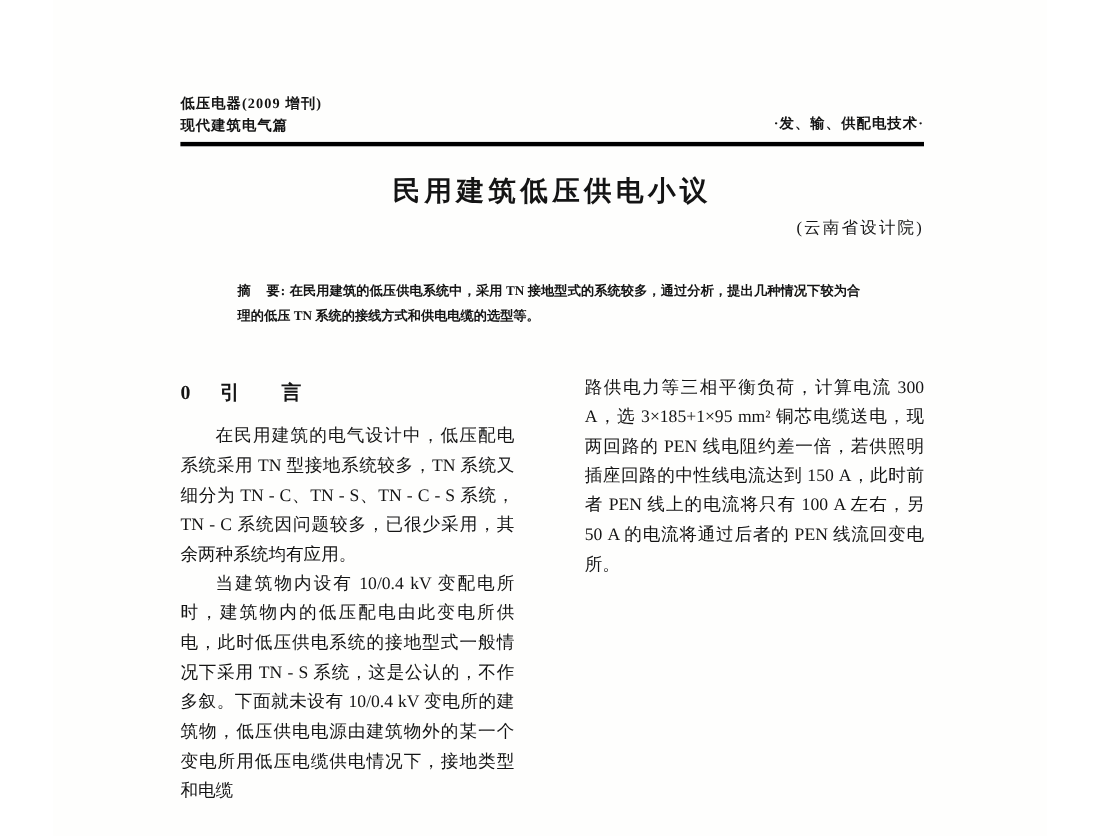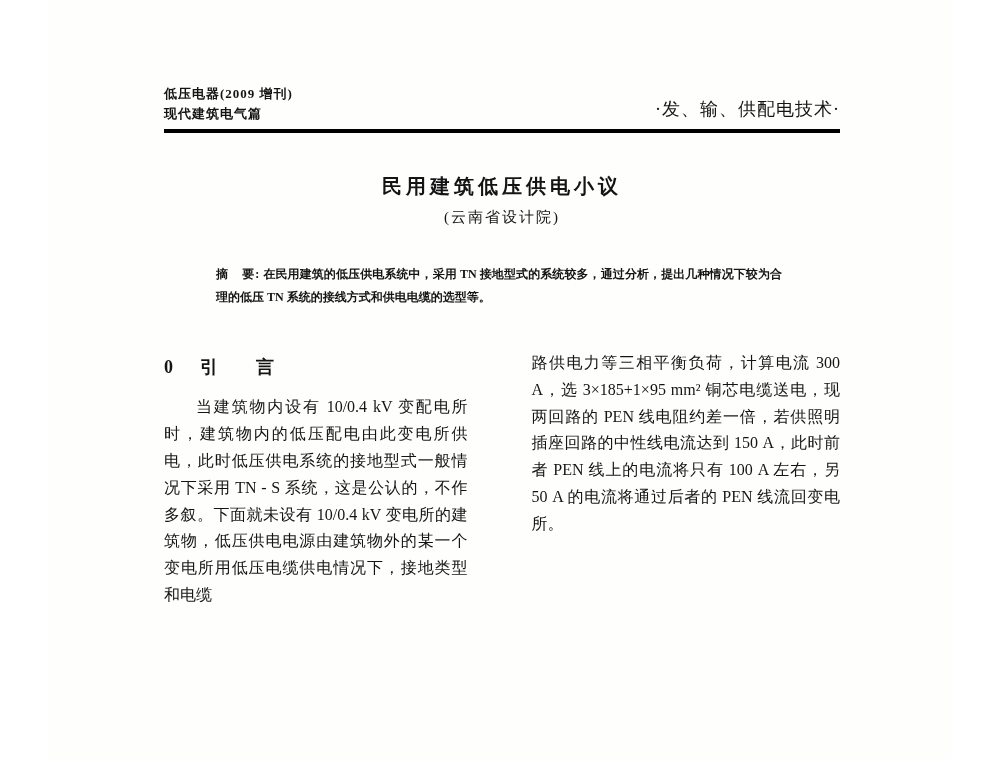--- a/index.html
+++ b/index.html
@@ -25,49 +25,49 @@
     justify-content: space-between;
     align-items: flex-end;
   }
   .journal-info {
     font-size: 13px;
     font-weight: bold;
     line-height: 1.5;
     letter-spacing: 1px;
   }
   .section-label {
-    font-size: 18px;
-    font-weight: normal;
+    font-size: 13px;
+    font-weight: bold;
     letter-spacing: 1px;
     padding-bottom: 2px;
   }
   .header-rule {
     height: 4px;
     background: #000;
     margin-top: 6px;
   }
 
   
   .title {
-    margin: 40px 0 0 0;
+    margin: 24px 0 0 0;
     text-align: center;
-    font-size: 20px;
+    font-size: 25px;
     font-weight: bold;
     letter-spacing: 4px;
   }
   .author {
     margin-top: 28px;
     text-align: center;
     font-size: 17px;
     font-style: italic;
     letter-spacing: 9px;
   }
   .affiliation {
     margin-top: 8px;
-    text-align: center;
+    text-align: right;
     font-size: 15px;
     letter-spacing: 2px;
   }
 
   
   .abstract {
     margin: 36px 58px 0 52px;
     font-size: 12px;
     font-weight: bold;
     line-height: 1.95;
@@ -125,20 +125,21 @@
 
     <div class="abstract">
       <p><span class="label">摘　要:</span>
         <span>在民用建筑的低压供电系统中，采用 TN 接地型式的系统较多，通过分析，提出几种情况下较为合理的低压 TN 系统的接线方式和供电电缆的选型等。</span></p>
     </div>
 
     <div class="columns">
 
       <div class="col left">
         <h2 class="section-heading"><span>0</span><span class="sec-title">引　言</span></h2>
+        <p class="indent">在民用建筑的电气设计中，低压配电系统采用 TN 型接地系统较多，TN 系统又细分为 TN - C、TN - S、TN - C - S 系统，TN - C 系统因问题较多，已很少采用，其余两种系统均有应用。</p>
         <p class="indent">当建筑物内设有 10/0.4 kV 变配电所时，建筑物内的低压配电由此变电所供电，此时低压供电系统的接地型式一般情况下采用 TN - S 系统，这是公认的，不作多叙。下面就未设有 10/0.4 kV 变电所的建筑物，低压供电电源由建筑物外的某一个变电所用低压电缆供电情况下，接地类型和电缆</p>
       </div>
 
       <div class="col right">
         <p>路供电力等三相平衡负荷，计算电流 300 A，选 3×185+1×95 mm² 铜芯电缆送电，现两回路的 PEN 线电阻约差一倍，若供照明插座回路的中性线电流达到 150 A，此时前者 PEN 线上的电流将只有 100 A 左右，另 50 A 的电流将通过后者的 PEN 线流回变电所。</p>
       </div>
 
     </div>
 
   </div>

